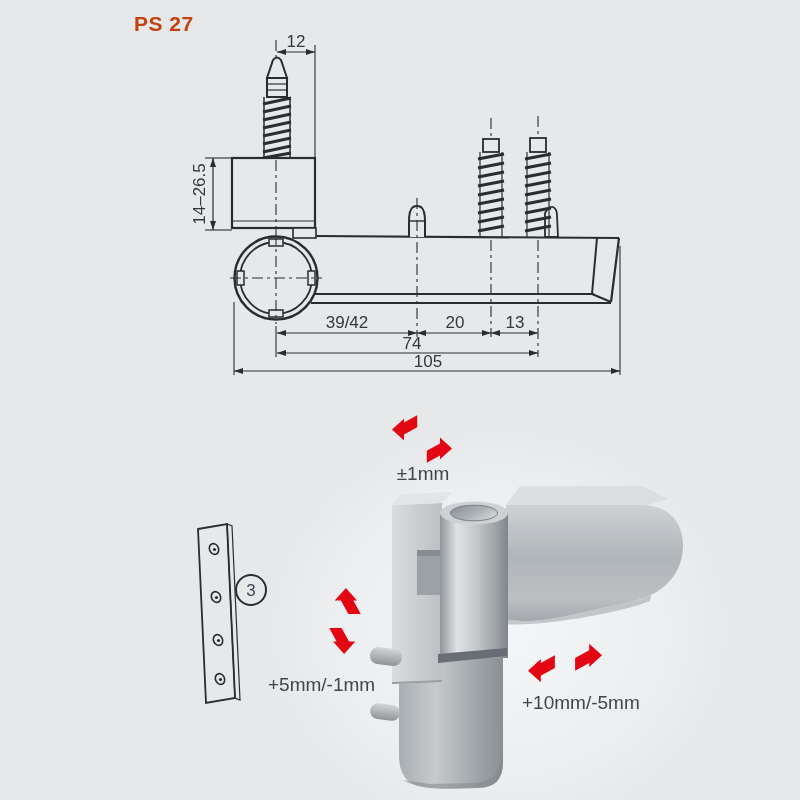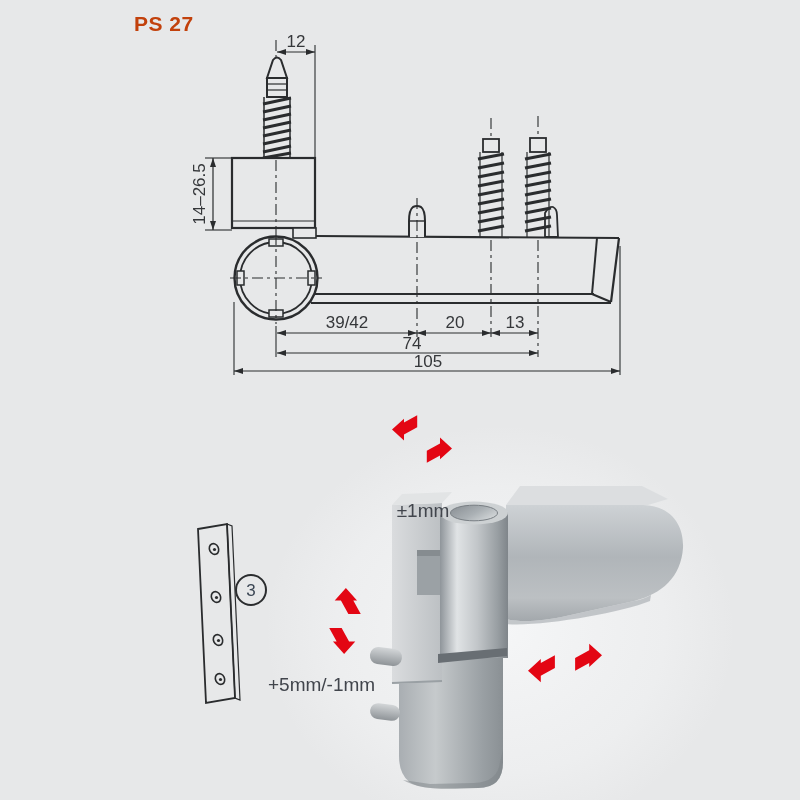--- a/index.html
+++ b/index.html
@@ -267,16 +267,17 @@
       <use href="#kArrow" class="red" transform="translate(452,464) scale(-0.6,-0.6)"></use>
 
       <use href="#kArrow" class="red" transform="translate(362,588) rotate(90) scale(0.62)"></use>
       <use href="#kArrow" class="red" transform="translate(328,654) rotate(-90) scale(0.62)"></use>
 
       <use href="#kArrow" class="red" transform="translate(528,654) scale(0.64)"></use>
       <use href="#kArrow" class="red" transform="translate(602,672) scale(-0.64,-0.64)"></use>
     </g>
   </svg>
 
-  <div class="label center" style="left:423px;top:463px;margin-top:37px;">±1mm</div>
+  <div class="label center" style="left:423px;top:463px;">±1mm</div>
   <div class="label" style="left:268px;top:674px;">+5mm/-1mm</div>
+  <div class="label" style="left:522px;top:692px;">+10mm/-5mm</div>
 
 </div>
 
 </body></html>

